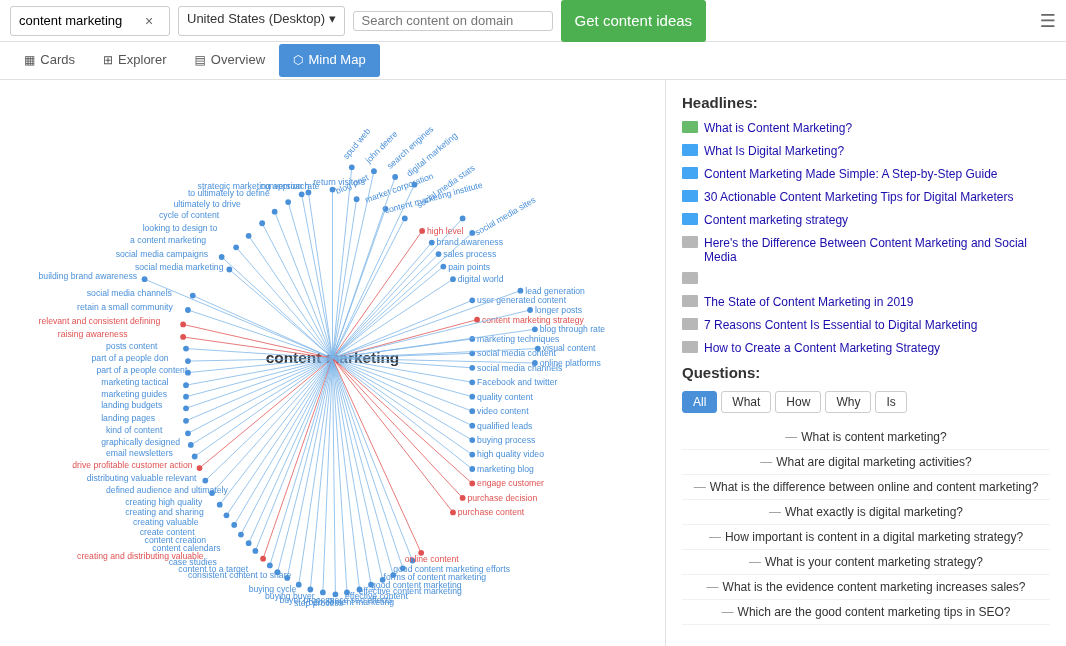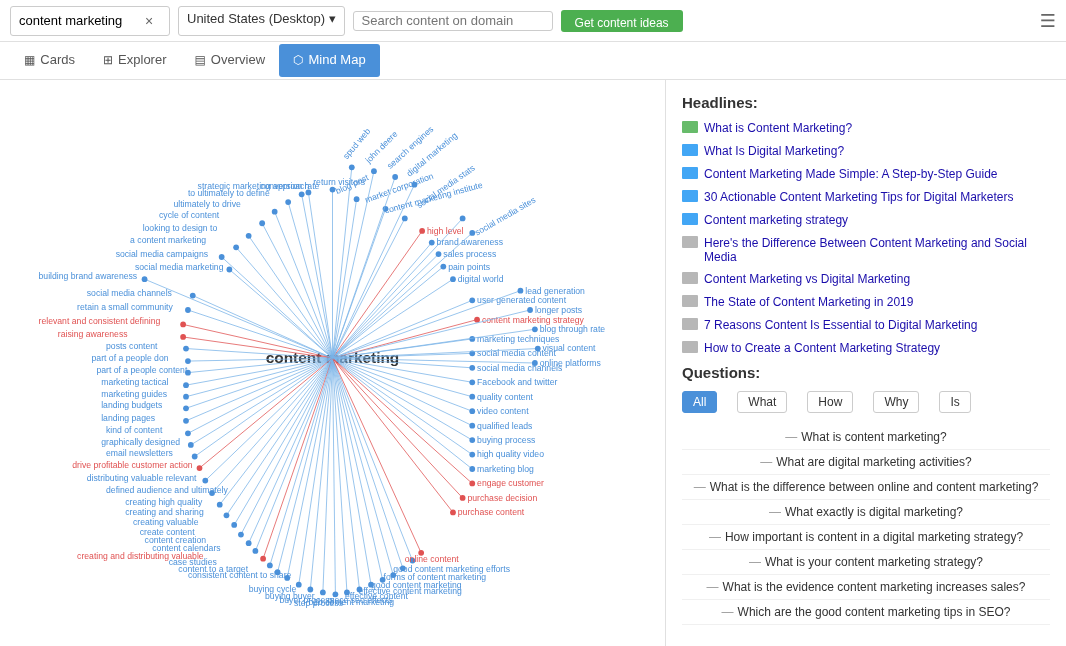--- a/index.html
+++ b/index.html
@@ -55,23 +55,23 @@
       color: #14532d;
       width: 200px;
       outline: none;
     }
     .get-ideas-btn {
       background: #4CAF50;
       color: white;
       border: none;
       border-radius: 3px;
       padding: 6px 14px;
-      font-size: 12px;
-      cursor: pointer;
-      height: 22px;
+      font-size: 15px;
+      cursor: pointer;
+      height: 42px;
       white-space: nowrap;
     }
     .menu-icon {
       margin-left: auto;
       cursor: pointer;
       color: #666;
       font-size: 18px;
     }
 
     
@@ -138,21 +138,21 @@
       align-items: flex-start;
       gap: 6px;
       margin-bottom: 8px;
       font-size: 12px;
       color: #1a0dab;
       cursor: pointer;
     }
     .questions-section { margin-top: 0; }
     .questions-filters {
       display: flex;
-      gap: 20px;
+      gap: 4px;
       margin-bottom: 12px;
     }
     .filter-btn {
       padding: 3px 10px;
       border: 1px solid #ccc;
       border-radius: 3px;
       cursor: pointer;
       font-size: 12px;
       background: #fff;
       color: #333;
@@ -601,21 +601,20 @@
         <div class="headline-item">
           <span><svg width="16" height="12" viewBox="0 0 16 12">
               <rect x="0" y="0" width="16" height="12" rx="1" fill="#aaa" opacity="0.85"></rect>
             </svg></span>
           <span>Here's the Difference Between Content Marketing and Social Media</span>
         </div>
         <div class="headline-item">
           <span><svg width="16" height="12" viewBox="0 0 16 12">
               <rect x="0" y="0" width="16" height="12" rx="1" fill="#aaa" opacity="0.85"></rect>
             </svg></span>
-          <span>Content Marketing vs Digital Marketing</span>
         </div>
         <div class="headline-item">
           <span><svg width="16" height="12" viewBox="0 0 16 12">
               <rect x="0" y="0" width="16" height="12" rx="1" fill="#aaa" opacity="0.85"></rect>
             </svg></span>
           <span>The State of Content Marketing in 2019</span>
         </div>
         <div class="headline-item">
           <span><svg width="16" height="12" viewBox="0 0 16 12">
               <rect x="0" y="0" width="16" height="12" rx="1" fill="#aaa" opacity="0.85"></rect>

